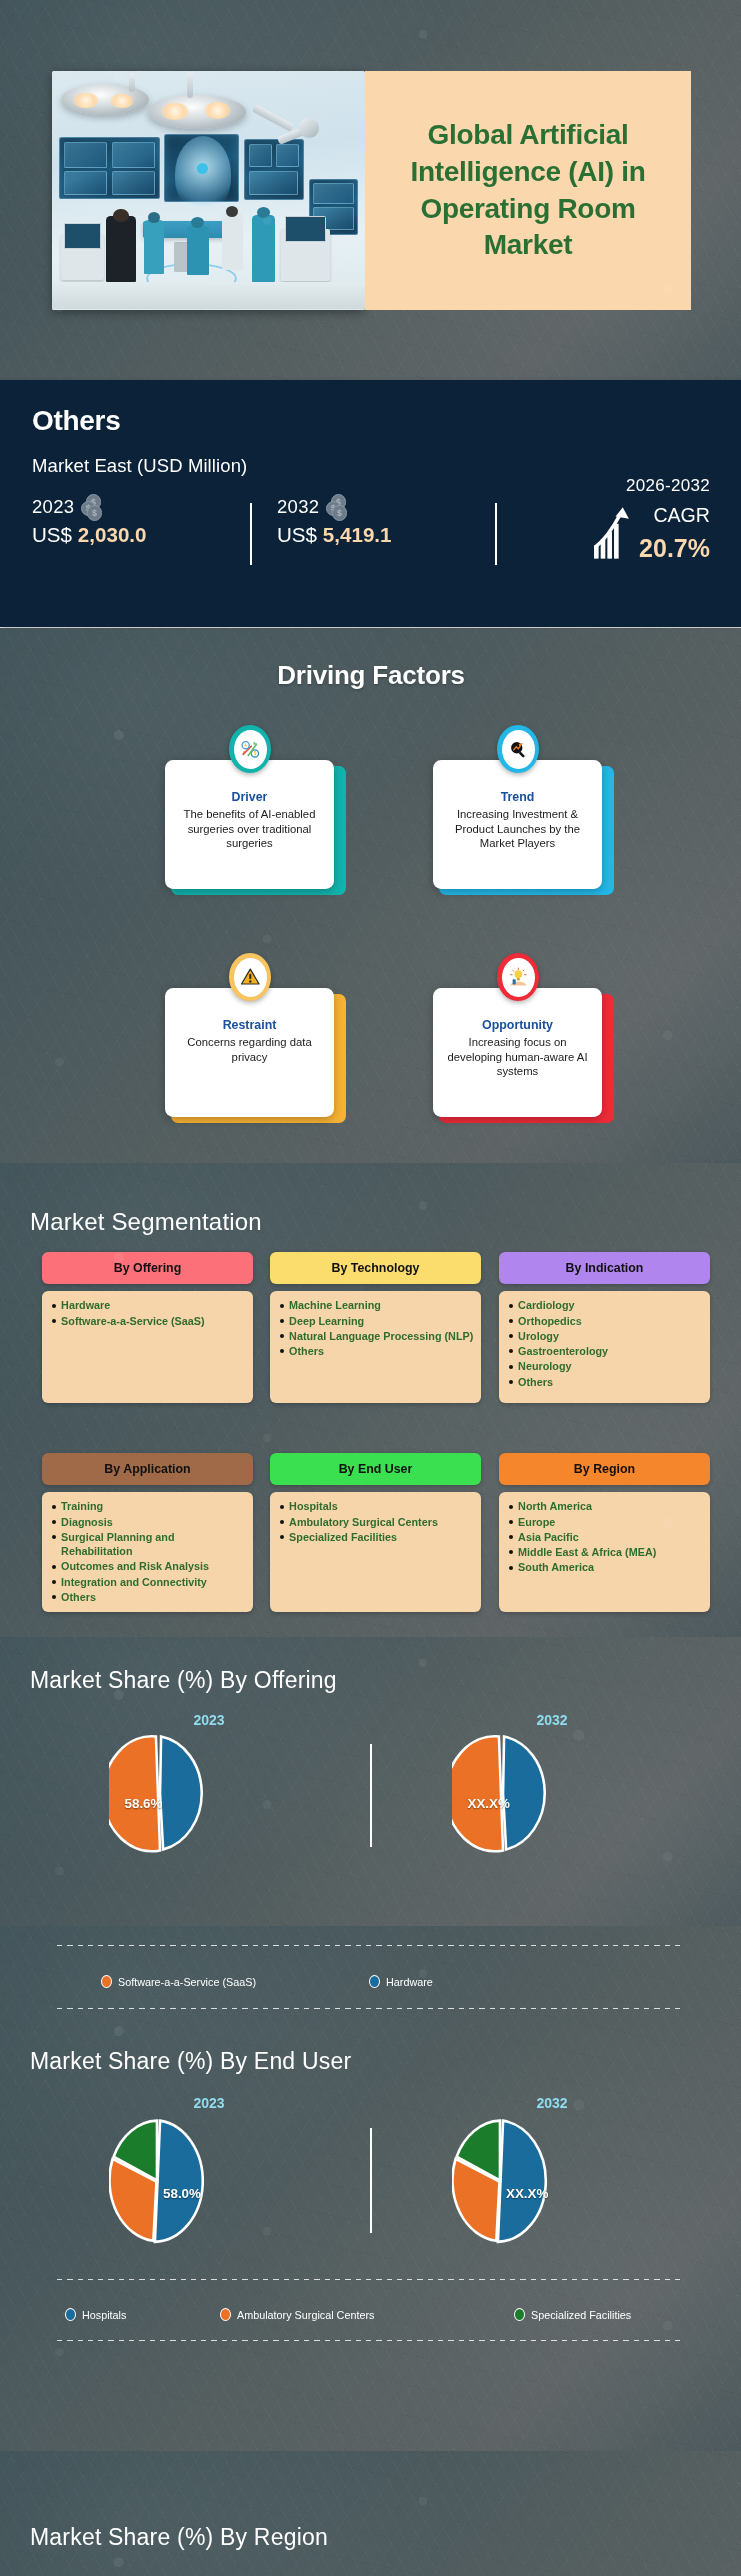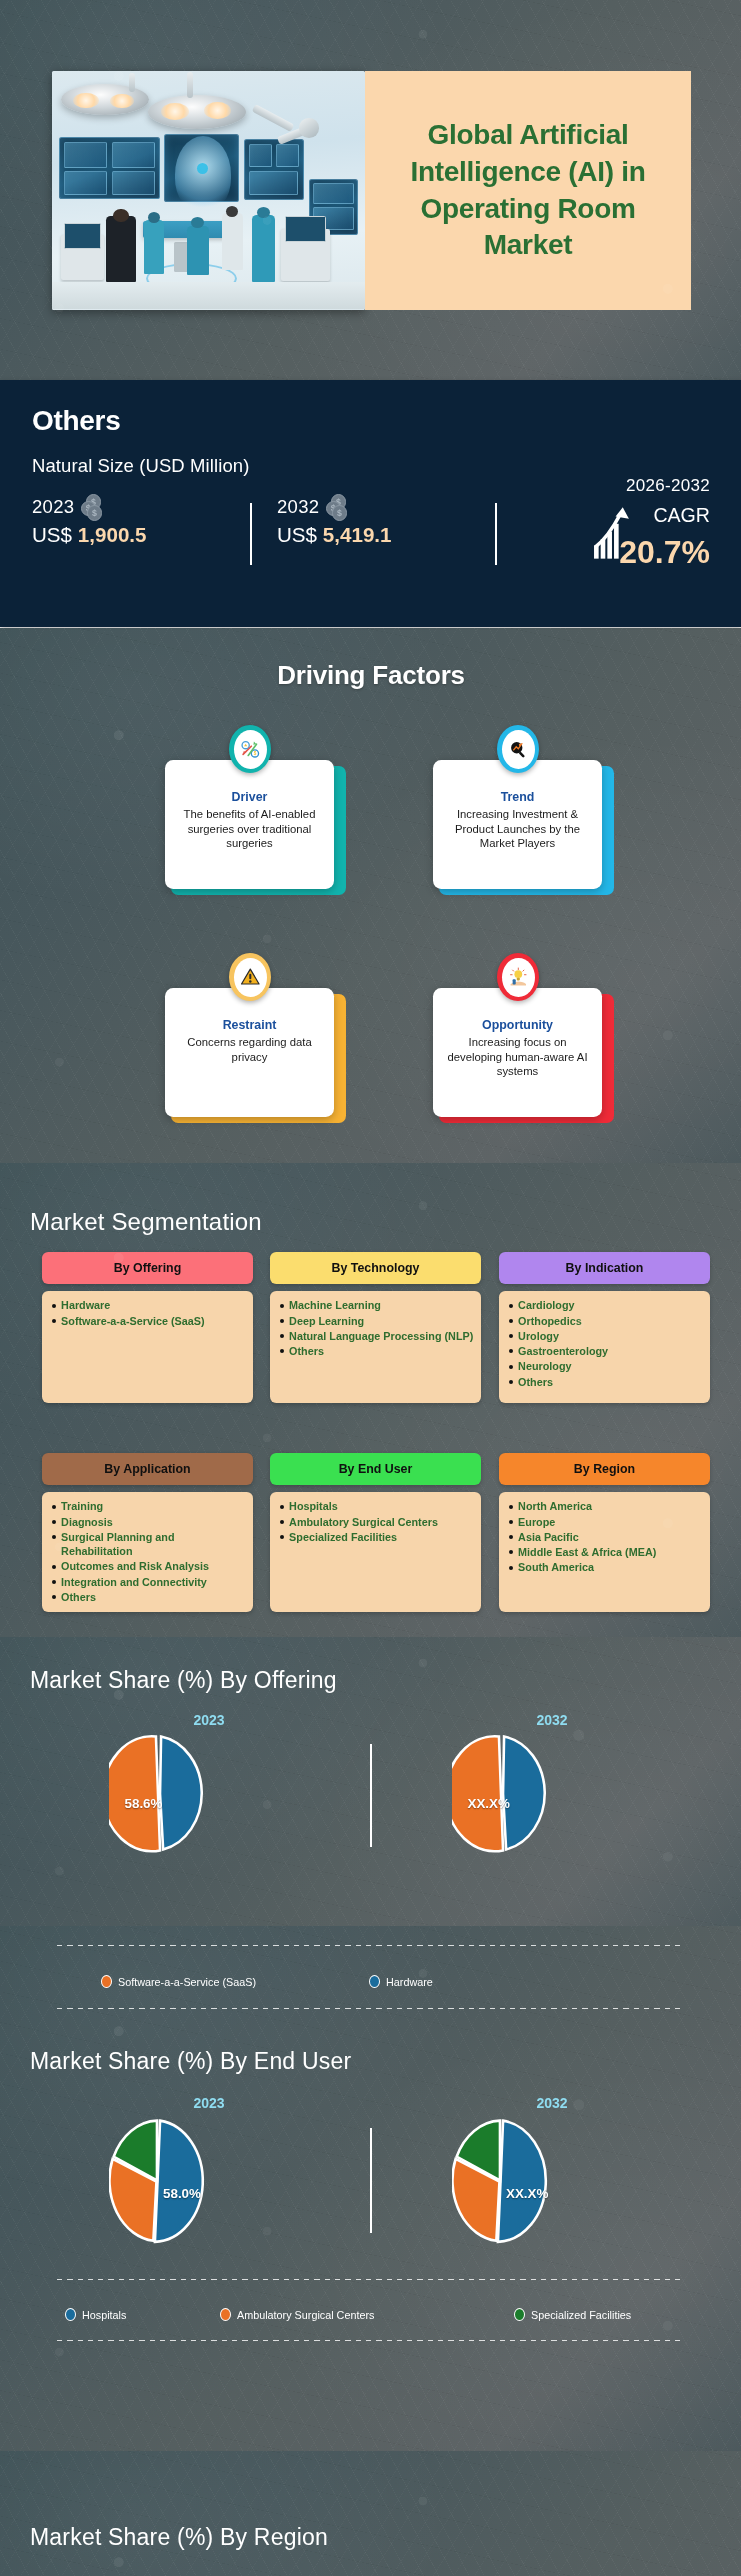--- a/index.html
+++ b/index.html
@@ -152,21 +152,21 @@
   #cagr-range {
     position: absolute; right: 32px; top: 96px;
     color: #ffffff; font-size: 17px; text-align: right; letter-spacing: 0.3px;
   }
   #cagr-label {
     position: absolute; right: 32px; top: 124px;
     color: #ffffff; font-size: 19.6px; text-align: right;
   }
   #cagr-value {
     position: absolute; right: 32px; top: 154px;
-    color: #fbd7ad; font-size: 32px; font-weight: 700; text-align: right; margin-left: 28px;
+    color: #fbd7ad; font-size: 25px; font-weight: 700; text-align: right; margin-left: 28px;
   }
   #cagr-chart {
     position: absolute; right: 109px; top: 126px;
     width: 40px; height: 54px;
   }
 
   
   #drivers { top: 628px; height: 536px; }
   #drivers-title {
     position: absolute; left: 0; right: 0; top: 32px;
@@ -333,34 +333,34 @@
     <div style="position:absolute;left:0;top:211px;width:313px;height:27px;background:linear-gradient(180deg,#e3ecef,#cfdadd);"></div>
   </div>
 
   <div id="header-title-box">
     <div id="header-title">Global Artificial Intelligence (AI) in Operating Room Market</div>
   </div>
 </section>
 
 <section id="revenue">
   <div id="revenue-title">Others</div>
-  <div id="revenue-subtitle">Natural Size (USD Million)</div>
+  <div id="revenue-subtitle">Market East (USD Million)</div>
 
   <div class="rev-col" style="left:32px;">
     <div class="rev-year-row">
       <span class="rev-year">2023</span>
       <span class="coins">
         <span class="coin c1">$</span>
           <span class="coin c2">$</span>
           <span class="coin c3">$</span>
       </span>
     </div>
     <div class="rev-amount">
       <span class="usd">US$</span>
-      <span class="num">1,900.5</span>
+      <span class="num">2,030.0</span>
     </div>
   </div>
 
   <div class="rev-divider" style="left:250px;"></div>
 
   <div class="rev-col" style="left:277px;">
     <div class="rev-year-row">
       <span class="rev-year">2032</span>
       <span class="coins">
         <span class="coin c1">$</span>

